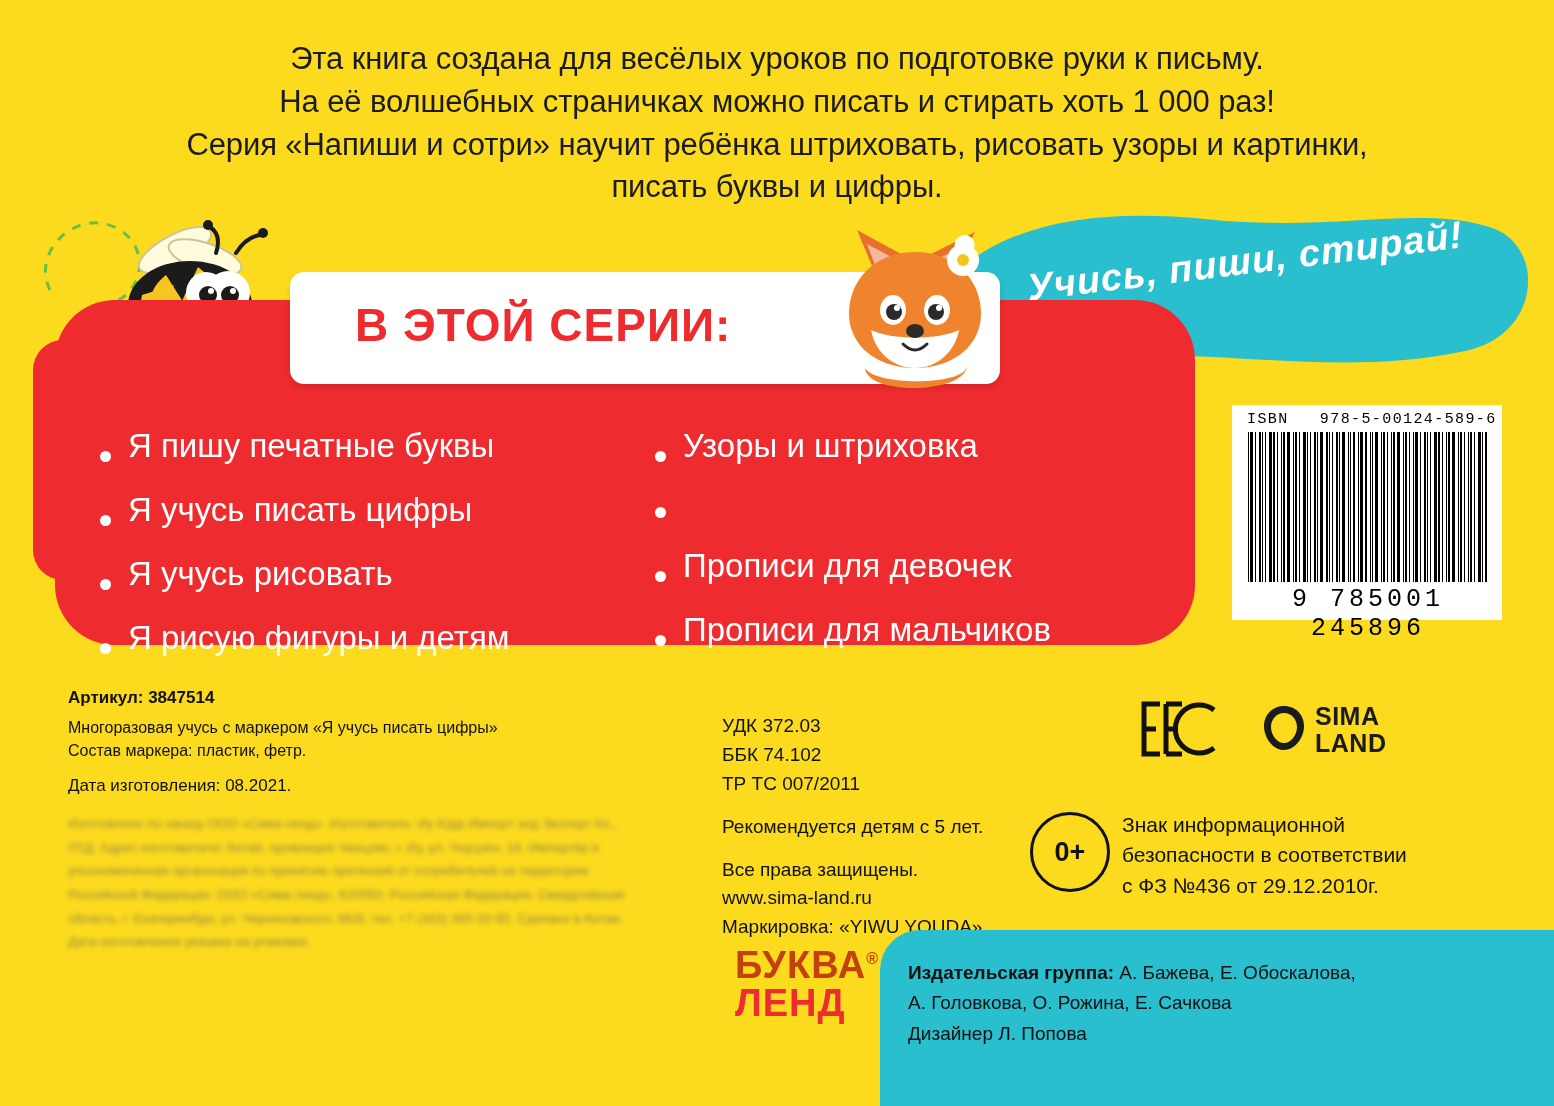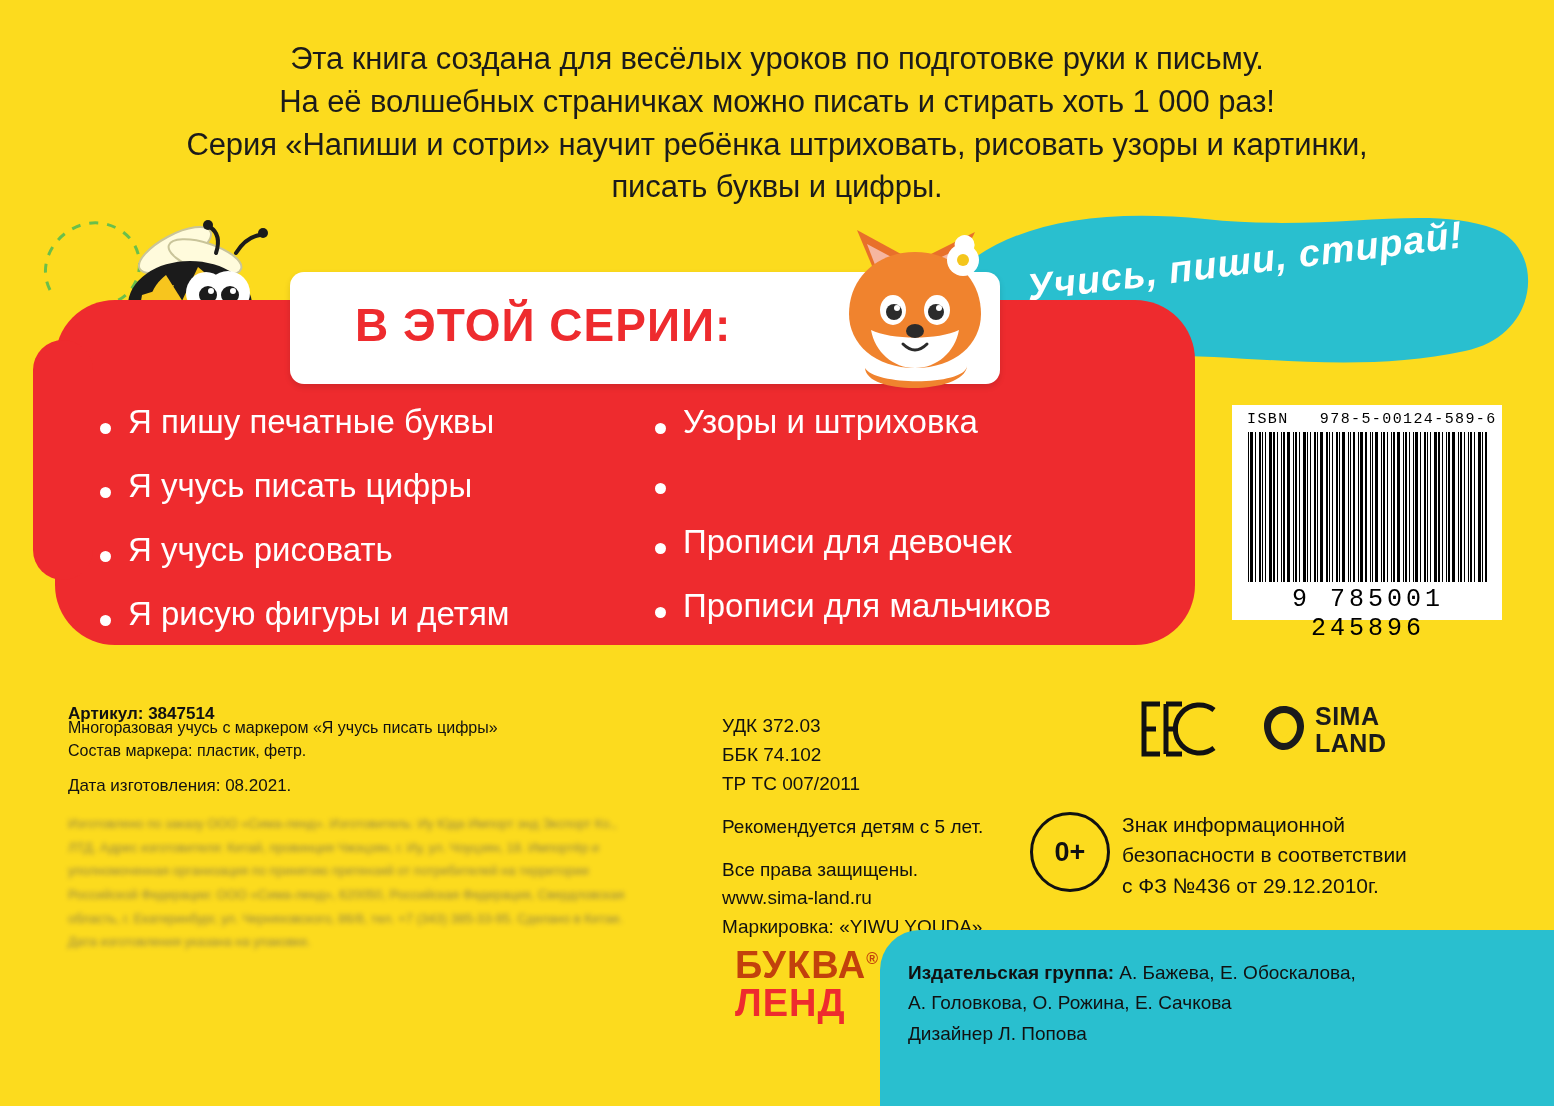--- a/index.html
+++ b/index.html
@@ -56,21 +56,21 @@
   }
   .series-title{
     position:absolute;left:355px;top:298px;
     font-size:46px;font-weight:bold;color:#EE2B2E;letter-spacing:1px;
   }
 
   
   .col{position:absolute;color:#fff;font-size:33px;line-height:1.0;}
   .col-left{left:100px;top:405px;width:560px;}
   .col-right{left:655px;top:405px;width:520px;}
-  .li{display:flex;align-items:center;margin-bottom:31px;}
+  .li{display:flex;align-items:flex-end;margin-bottom:31px;margin-top:24px;}
   .li .dot{
     width:11px;height:11px;border-radius:50%;background:#fff;
     margin-top:14px;margin-right:17px;flex:0 0 11px;
   }
   .li span.txt{display:block;white-space:nowrap;}
 
   
   .barcode-box{
     position:absolute;left:1232px;top:405px;width:270px;height:215px;
     background:#fff;
@@ -82,21 +82,21 @@
   }
   .bars{position:absolute;left:1248px;top:432px;width:240px;height:150px;}
   .bars i{position:absolute;top:0;height:150px;background:#000;display:block;}
   .bc-num{
     position:absolute;left:1243px;top:585px;width:250px;
     font-family:"Liberation Mono", monospace;
     font-size:25px;letter-spacing:4px;color:#000;text-align:center;
   }
 
   
-  .art-label{position:absolute;left:68px;top:704px;font-size:17px;font-weight:bold;color:#111;}
+  .art-label{position:absolute;left:68px;top:688px;font-size:17px;font-weight:bold;color:#111;}
   .art-line2{position:absolute;left:68px;top:716px;font-size:16px;color:#111;line-height:1.45;width:560px;}
   .date-line{position:absolute;left:68px;top:776px;font-size:17px;color:#111;}
   .blurred{
     position:absolute;left:68px;top:812px;width:580px;height:255px;
     font-size:13px;line-height:1.82;color:#6b6656;
     filter:blur(2.6px);opacity:.72;
   }
 
   .mid{position:absolute;left:722px;top:712px;font-size:19px;color:#111;line-height:1.52;}
   .mid .gap{height:14px;}

